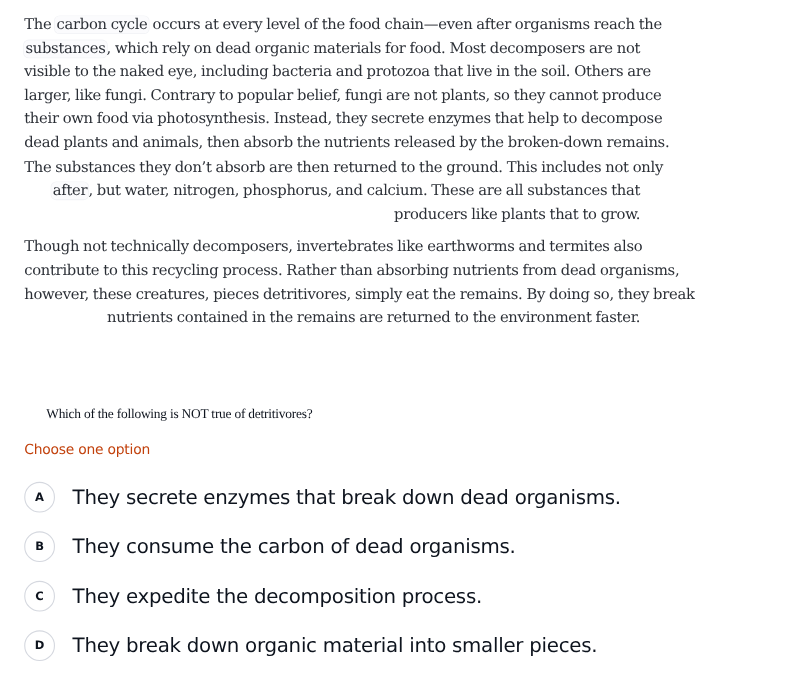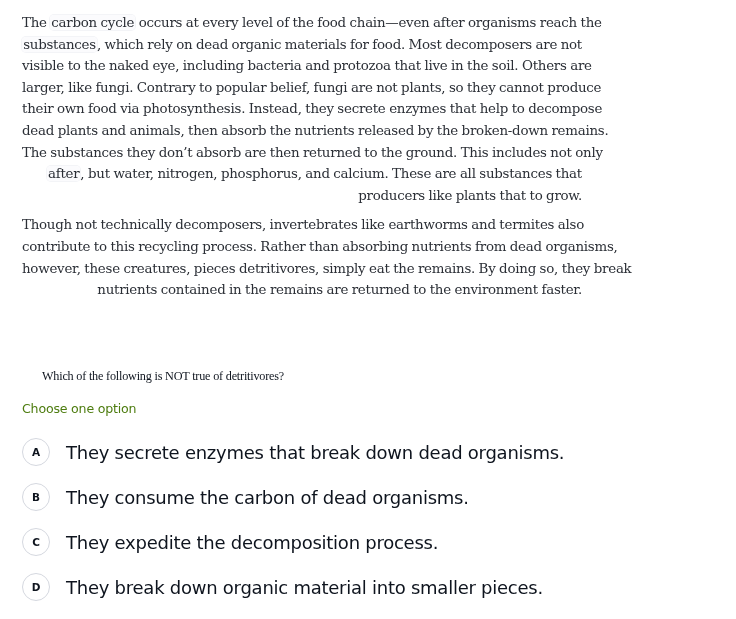--- a/index.html
+++ b/index.html
@@ -49,21 +49,21 @@
       color: #0e141e;
       letter-spacing: -0.2px;
       margin-left: 20px;
     }
     .instruction {
       position: absolute;
       left: 22px;
       top: 401px;
       font-family: "DejaVu Sans", "Liberation Sans", sans-serif;
       font-size: 12.6px;
-      color: #4d7c0f;
+      color: #c2410c;
       letter-spacing: -0.2px;
     }
     .options {
       position: absolute;
       left: 22px;
       top: 437px;
       width: 600px;
     }
     .option {
       display: flex;

